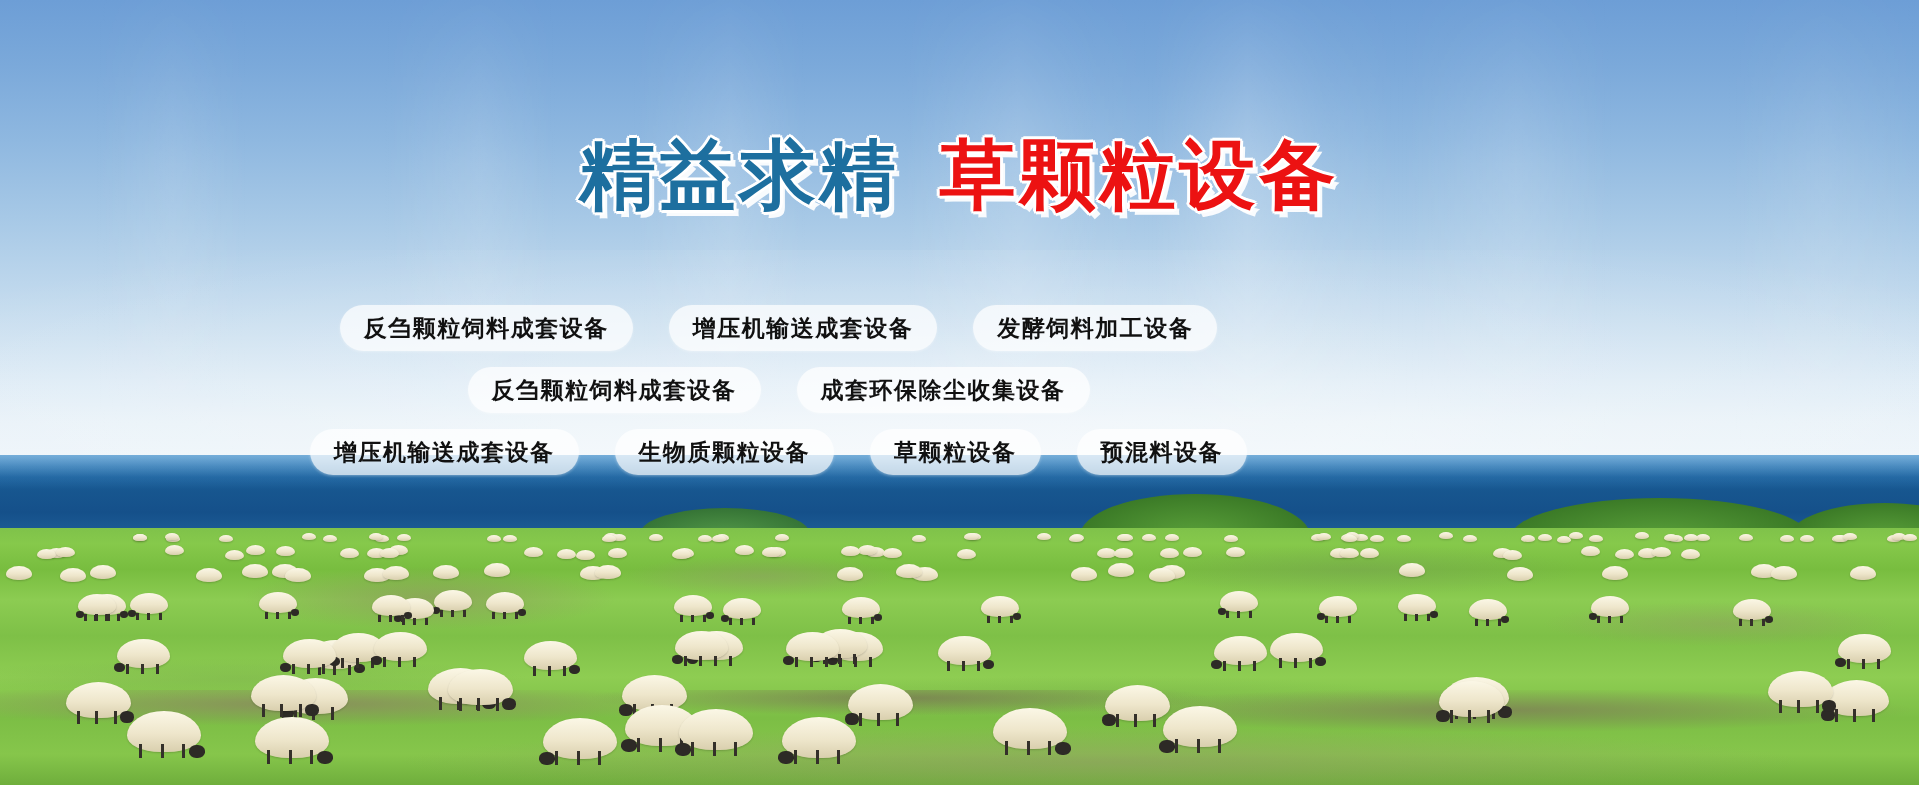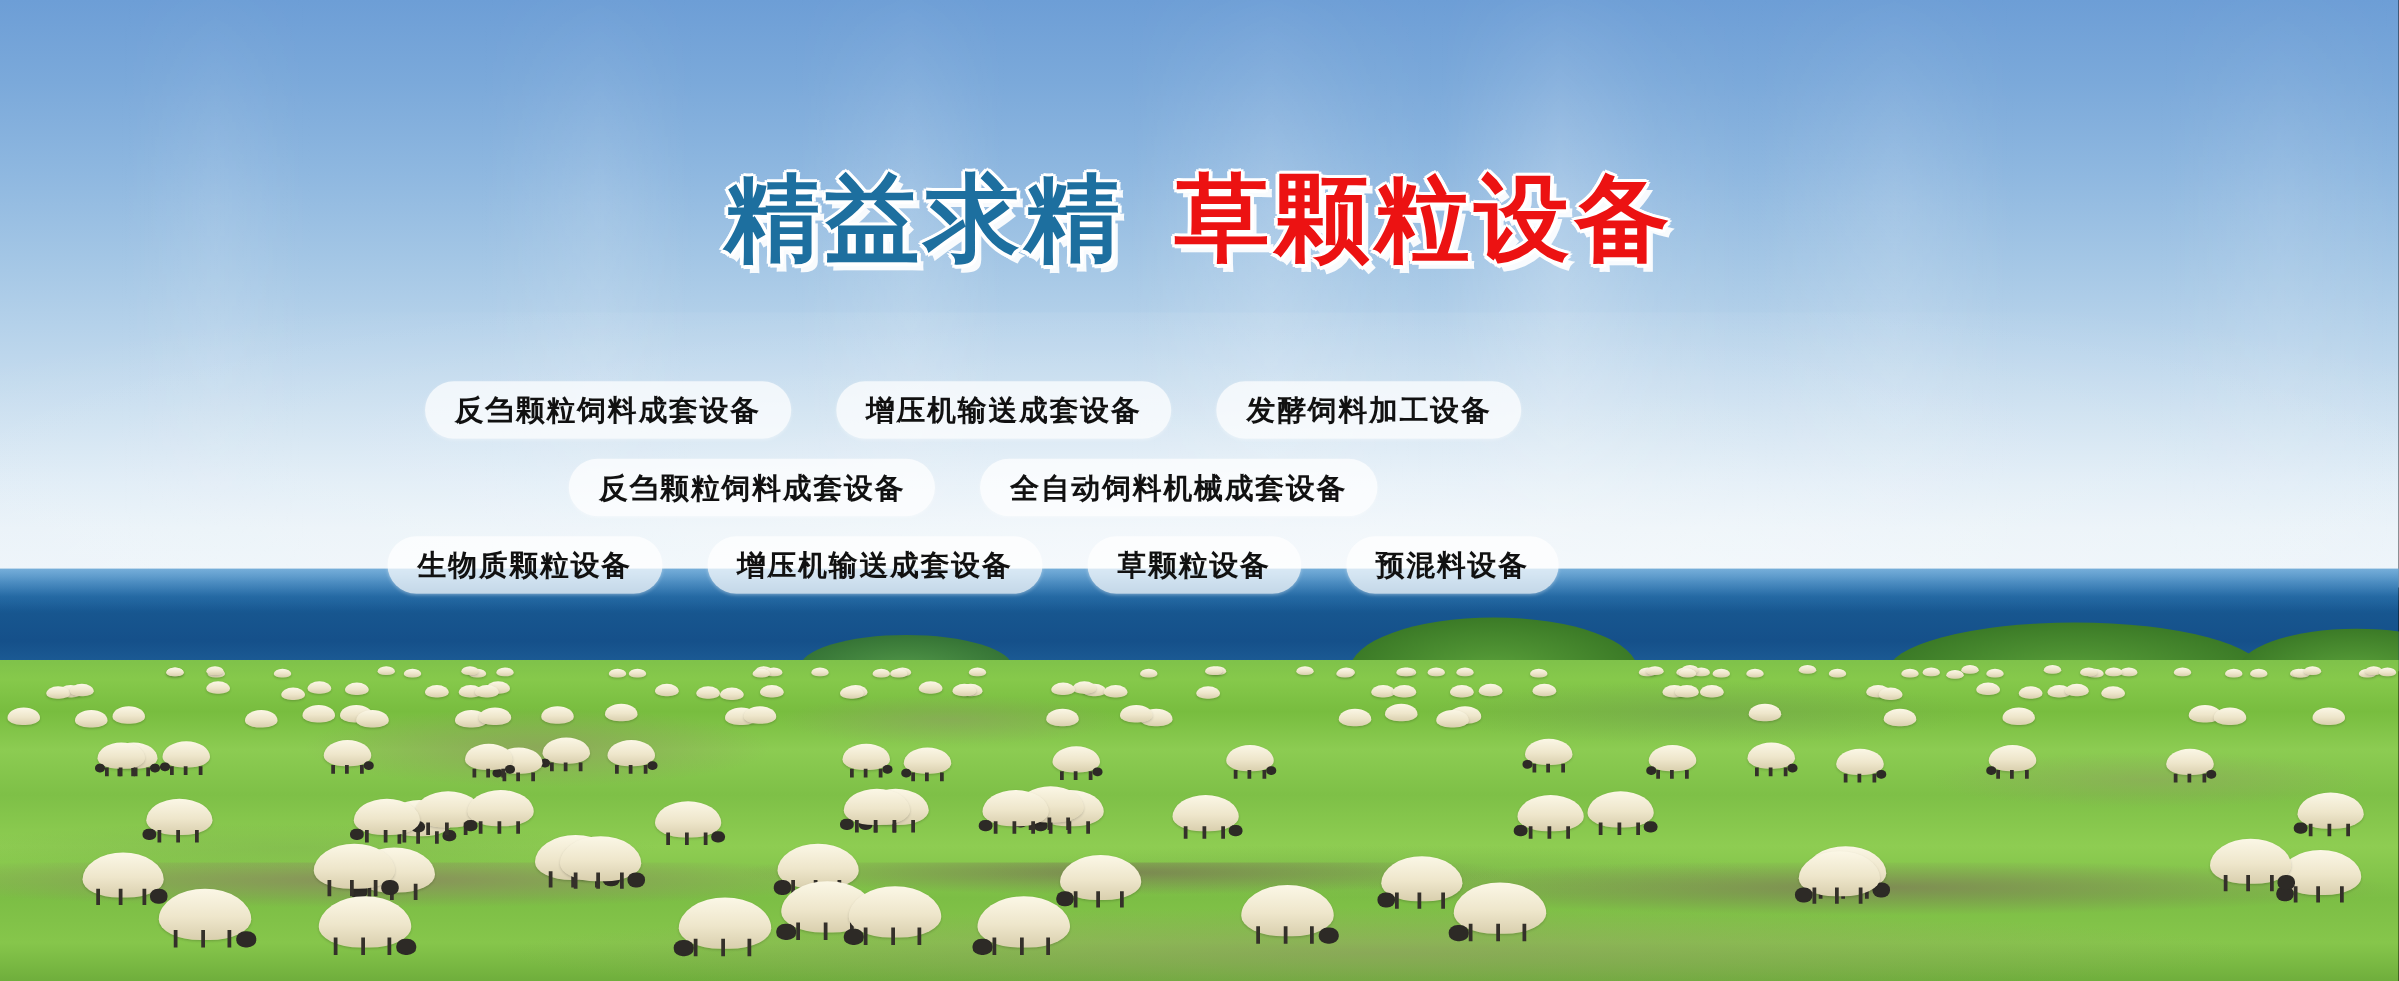--- a/index.html
+++ b/index.html
@@ -735,26 +735,26 @@
   <div class="pill-rows">
 
     <div class="pill-row">
       <div class="pill">反刍颗粒饲料成套设备</div>
       <div class="pill">增压机输送成套设备</div>
       <div class="pill">发酵饲料加工设备</div>
     </div>
 
     <div class="pill-row">
       <div class="pill">反刍颗粒饲料成套设备</div>
-      <div class="pill">全自动饲料机械成套设备</div>
+      <div class="pill">成套环保除尘收集设备</div>
     </div>
 
     <div class="pill-row">
+      <div class="pill">增压机输送成套设备</div>
       <div class="pill">生物质颗粒设备</div>
-      <div class="pill">增压机输送成套设备</div>
       <div class="pill">草颗粒设备</div>
       <div class="pill">预混料设备</div>
     </div>
 
   </div>
 
 
 </div>
 
 </body></html>

